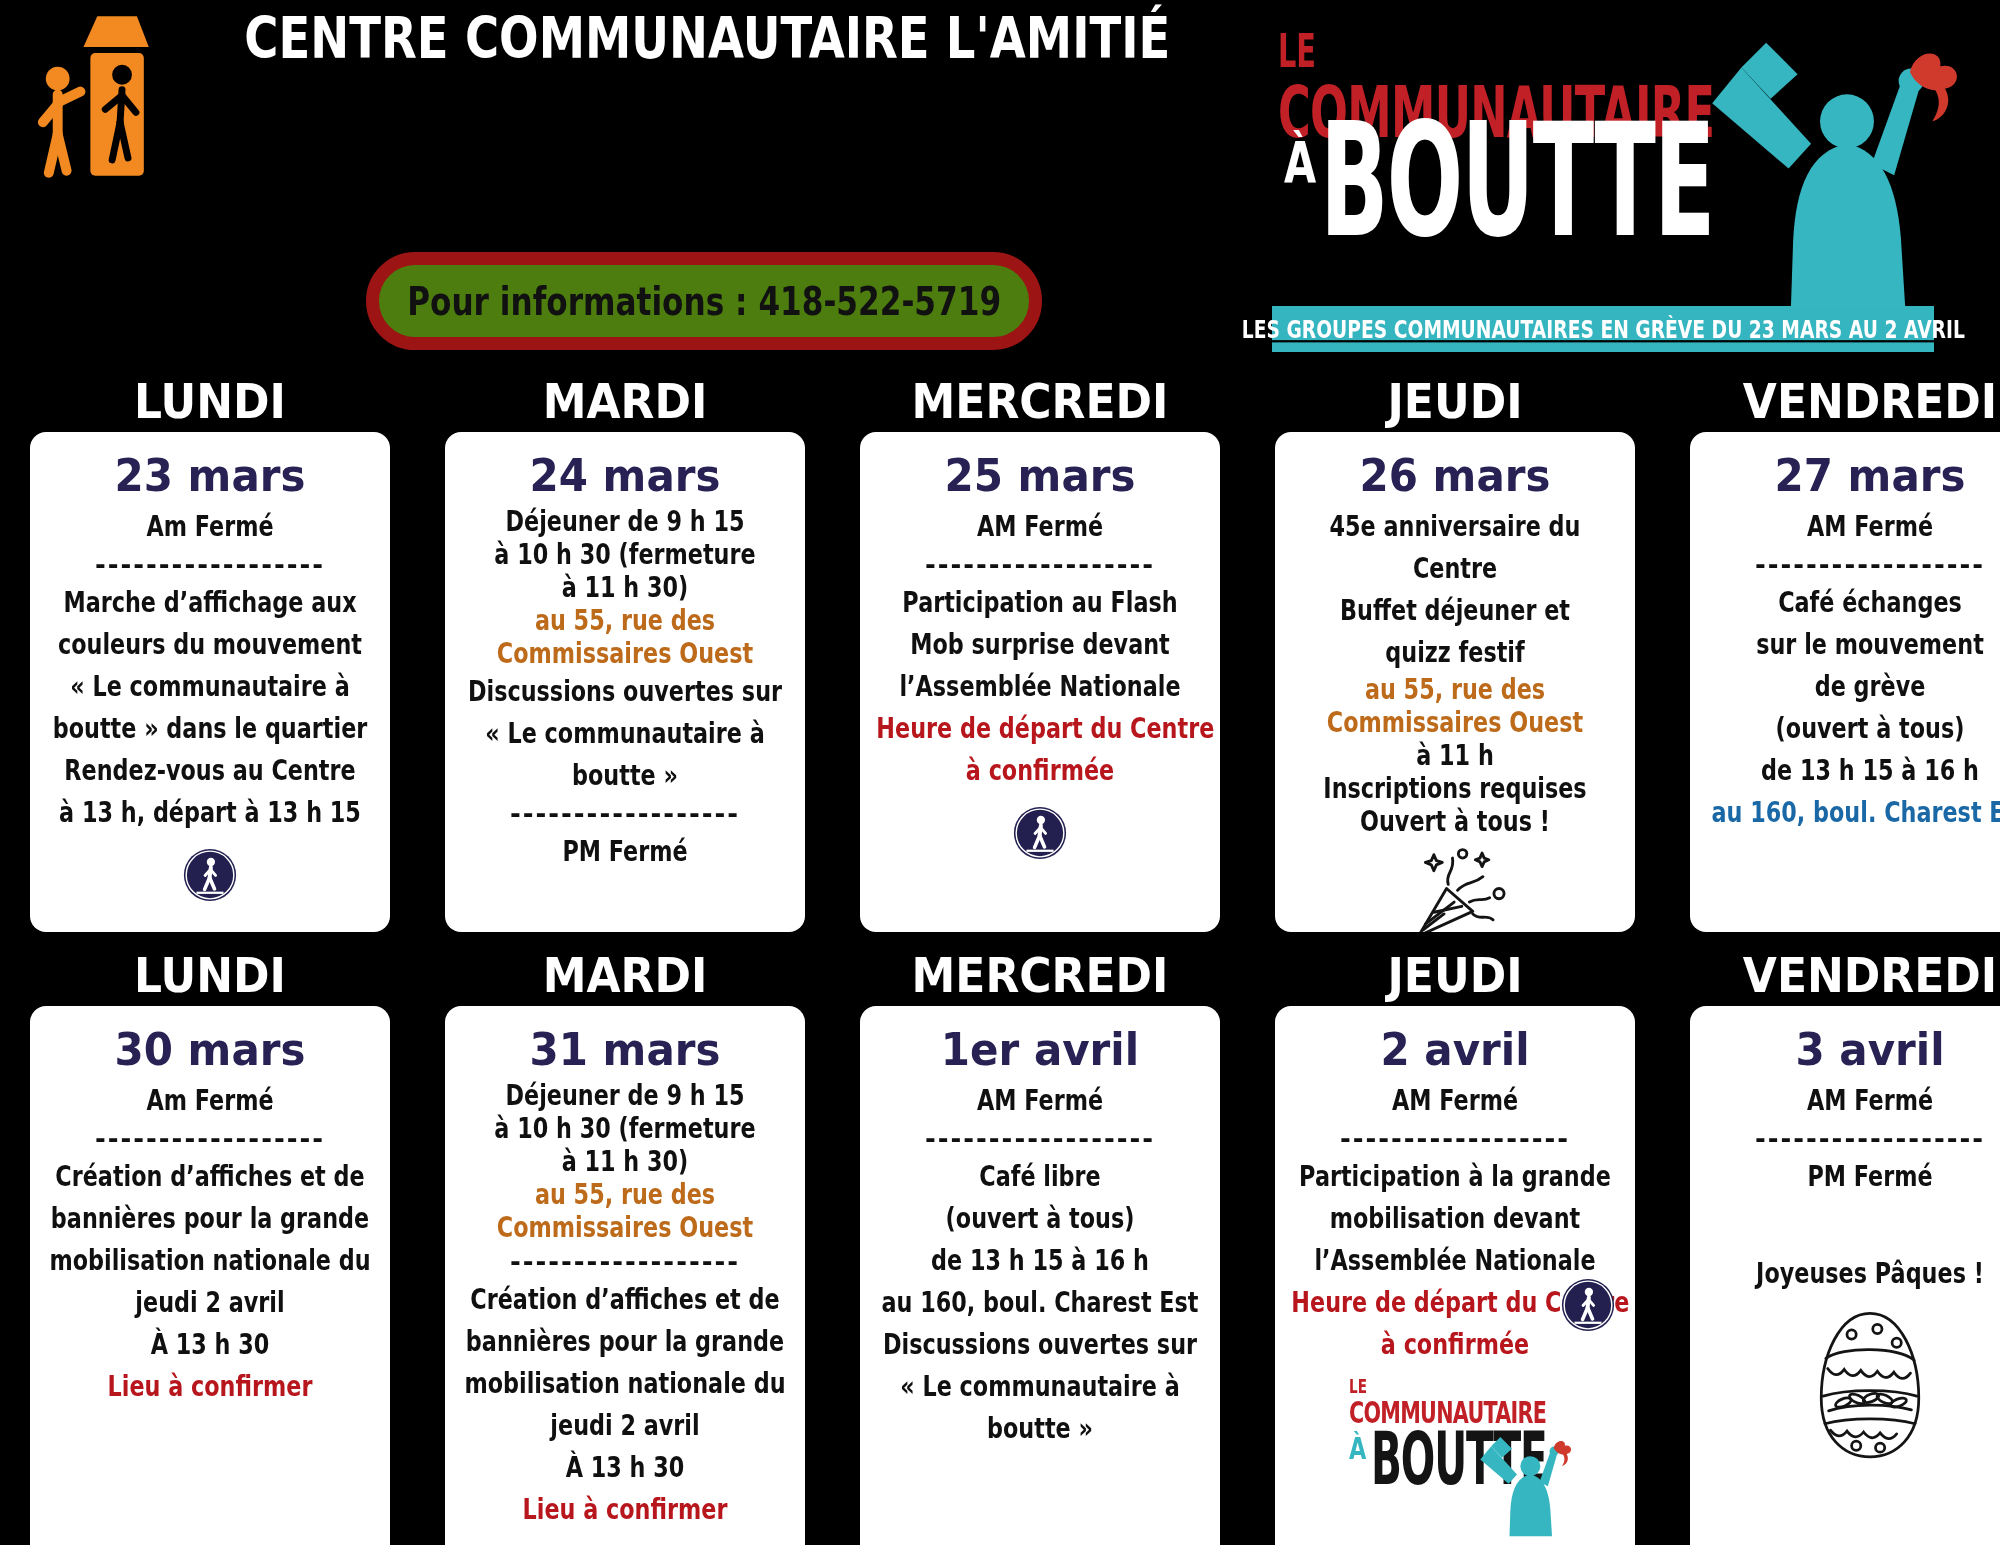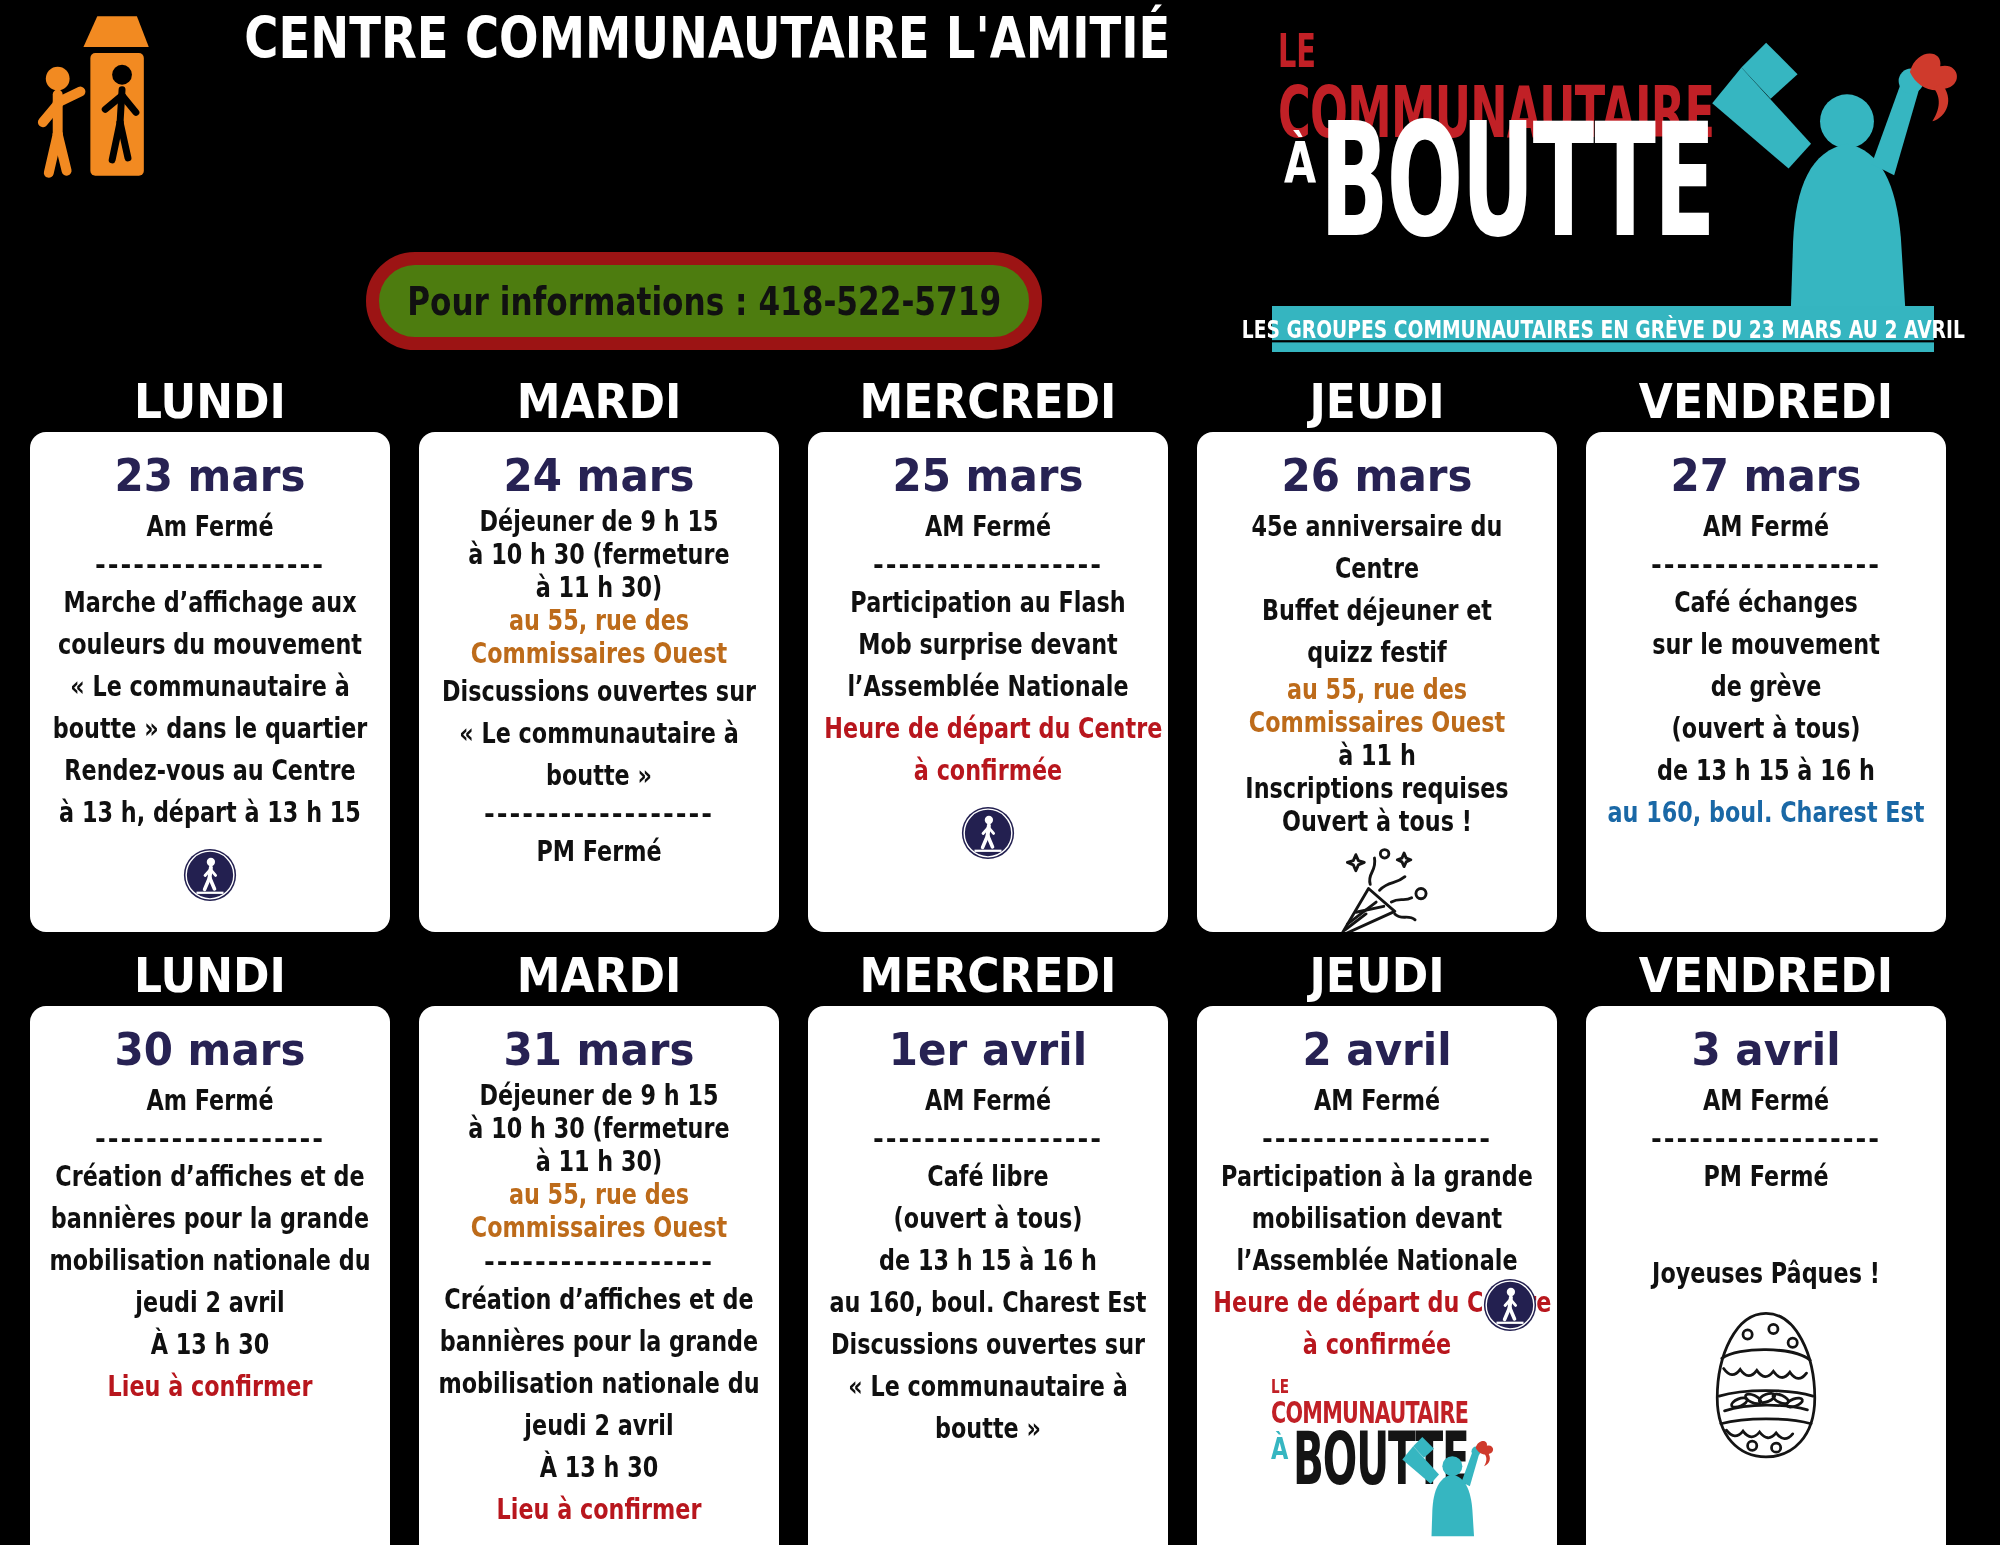--- a/index.html
+++ b/index.html
@@ -32,21 +32,21 @@
         transform:scale(0.8,1.1);transform-origin:left top;}
   .lr-boutte{position:absolute;left:58px;top:84px;color:#ffffff;font-size:150px;line-height:150px;
              font-weight:bold;letter-spacing:-3px;white-space:nowrap;
              transform:scale(0.6,1.05);transform-origin:left top;}
   .lr-fig{position:absolute;right:4px;top:0;width:300px;height:292px;}
   .lr-banner{position:absolute;left:10px;top:288px;width:662px;height:46px;background:#35b5c0;
              display:flex;align-items:center;justify-content:center;text-decoration:underline;}
   .lr-banner span{color:#ffffff;font-weight:bold;font-size:22px;white-space:nowrap;transform:scale(0.85,1.12);}
 
   
-  .week{position:absolute;left:30px;width:1940px;display:grid;grid-template-columns:repeat(5,360px);column-gap:29px;}
+  .week{position:absolute;left:30px;width:1940px;display:grid;grid-template-columns:repeat(5,360px);column-gap:55px;}
   #week1{top:378px;} #week2{top:952px;}
   .day-header{color:#ffffff;font-size:44px;font-weight:bold;text-align:center;height:54px;
               transform:scaleY(1.08);transform-origin:center bottom;}
   .card{position:relative;background:#ffffff;border-radius:16px;overflow:hidden;text-align:center;
         padding:12px 4px 0;box-sizing:border-box;}
   #week1 .card{height:500px;} #week2 .card{height:620px;}
   .date{font-size:42px;font-weight:bold;color:#272253;line-height:52px;margin:6px 0 4px;
         transform:scaleY(1.05);}
   .line{font-weight:bold;font-size:24px;line-height:42px;color:#101010;white-space:nowrap;
         transform:scale(0.93,1.18);}

